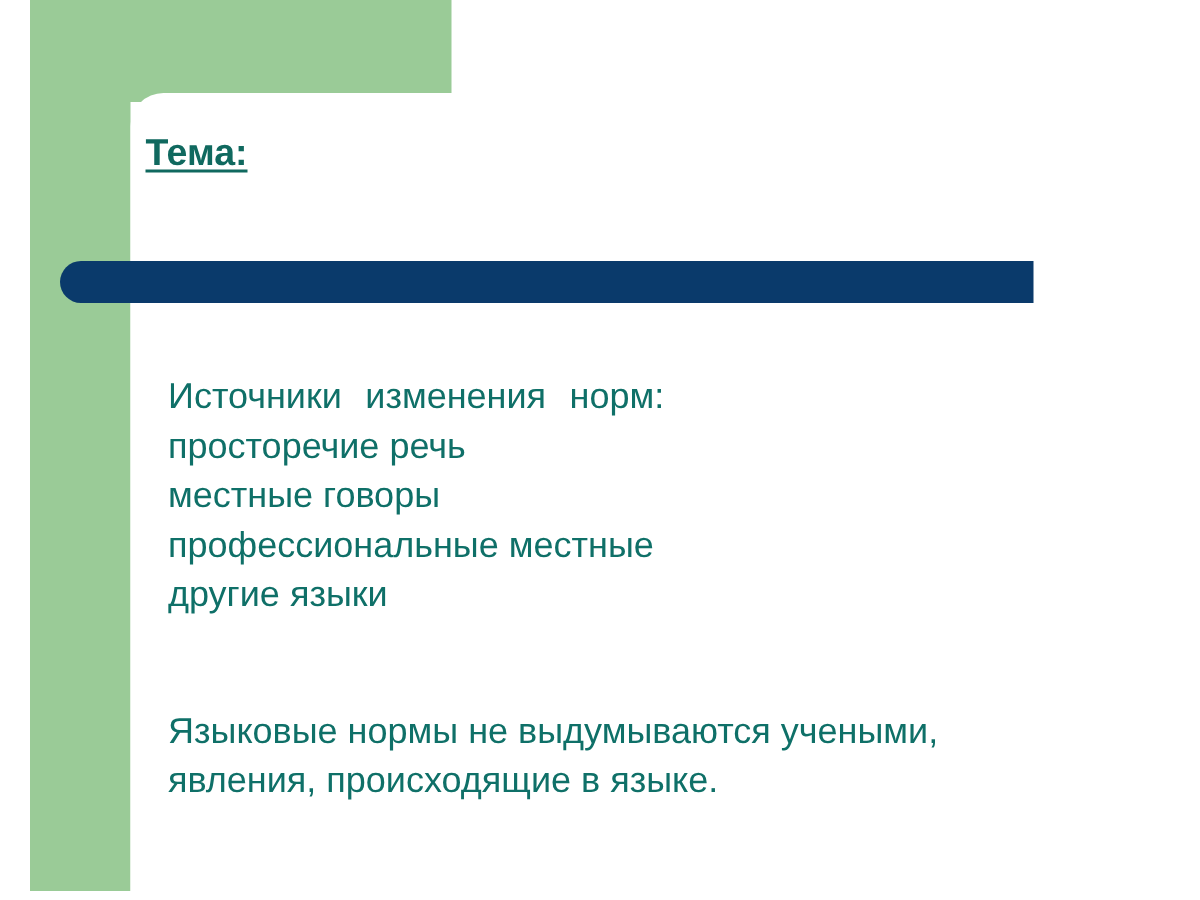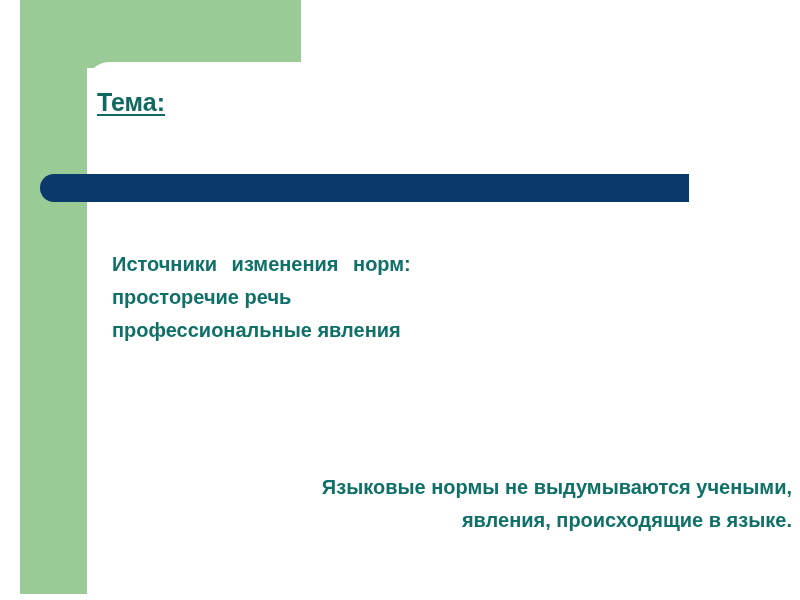--- a/index.html
+++ b/index.html
@@ -100,35 +100,34 @@
   }
 
   .body-block {
     position: absolute;
     left: 92px;
     top: 248px;
     width: 680px;
   }
 
   .body-line {
-    font-size: 20px;
-    font-weight: bold;
+    font-size: 24px;
+    font-weight: normal;
     color: #0f7068;
     line-height: 33px;
     white-space: nowrap;
   }
 
   
   .body-line.spaced {
     word-spacing: 9px;
   }
 
   .body-block.second {
     top: 471px;
-    text-align: right;
   }
 
   .body-block.second .body-line {
     line-height: 33px;
   }
 </style>
 </head>
 <body>
 
 <div class="slide">
@@ -138,21 +137,23 @@
   <div class="deco-white-panel"></div>
   <div class="deco-navy-bar"></div>
 
   <div class="layer">
     <div class="title-kicker">Тема:</div>
   </div>
 
   <div class="body-block">
     <div class="body-line spaced">Источники изменения норм:</div>
     <div class="body-line">просторечие речь</div>
-    <div class="body-line">профессиональные явления</div>
+    <div class="body-line">местные говоры</div>
+    <div class="body-line">профессиональные местные</div>
+    <div class="body-line">другие языки</div>
   </div>
 
   <div class="body-block second">
     <div class="body-line">Языковые нормы не выдумываются учеными,</div>
     <div class="body-line">явления, происходящие в языке.</div>
   </div>
 
 </div>
 
 </body></html>

